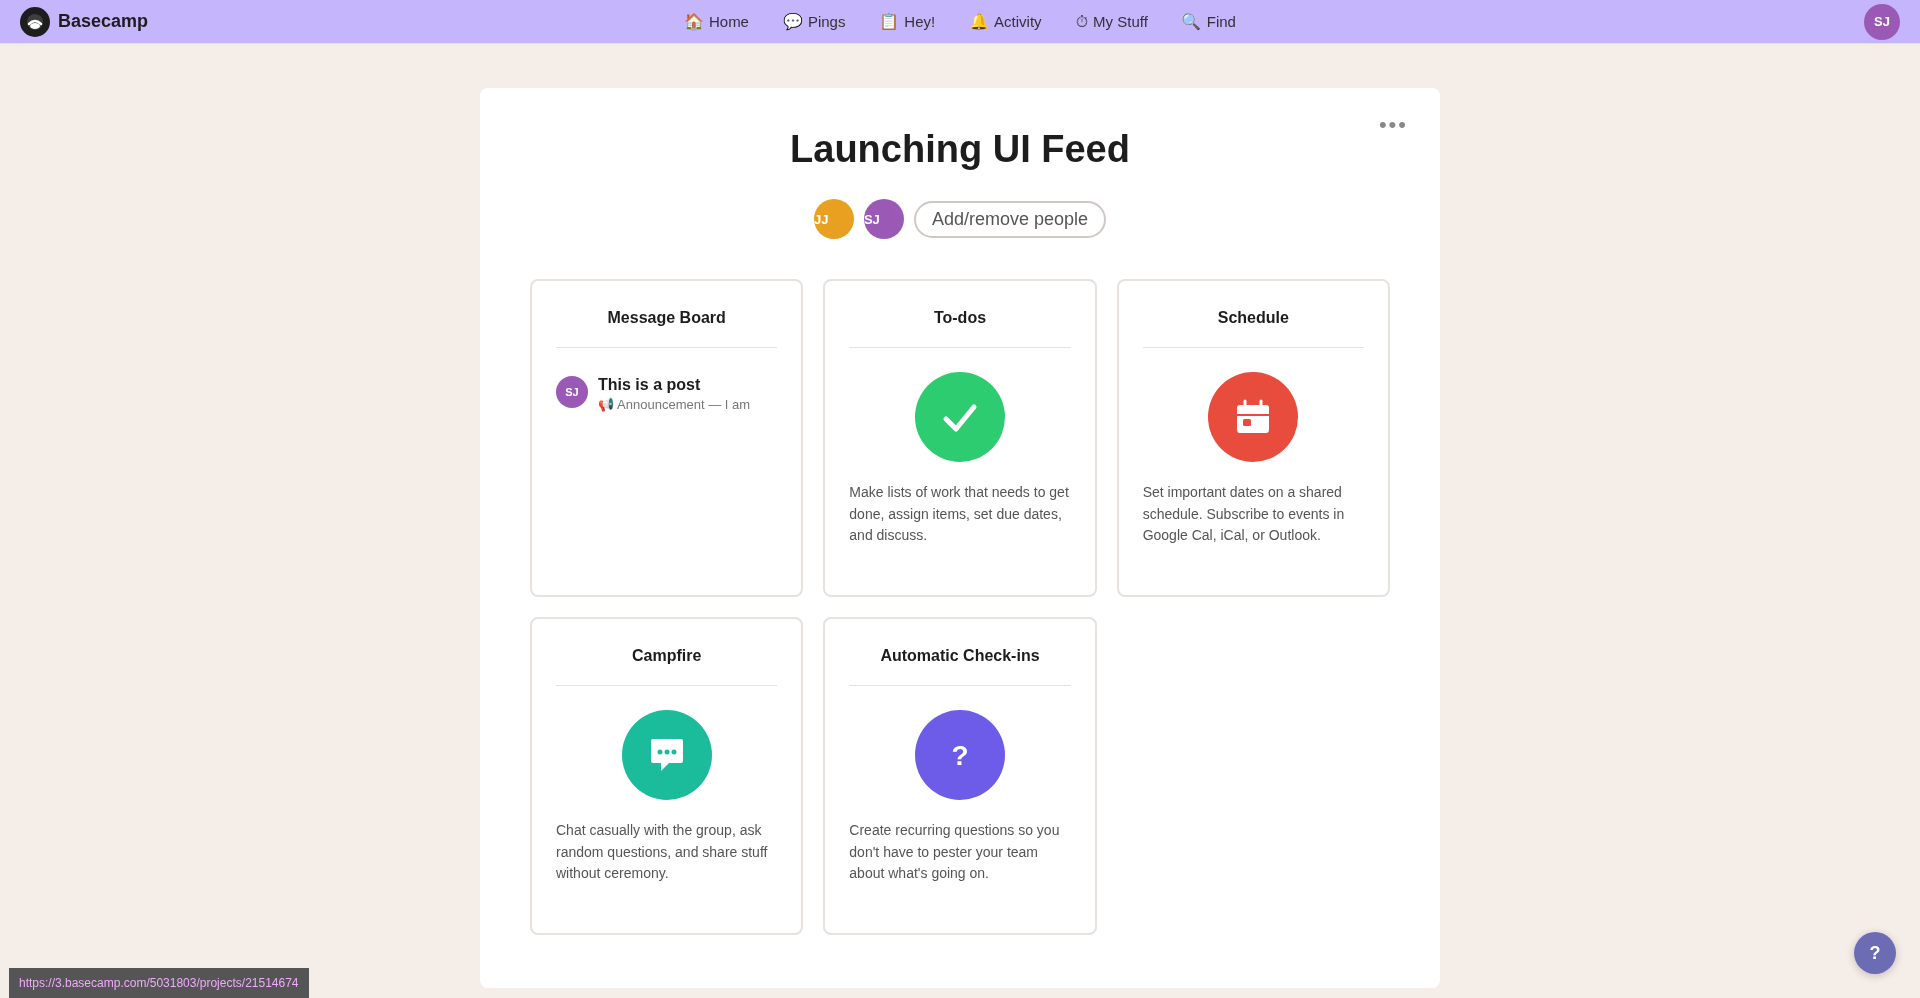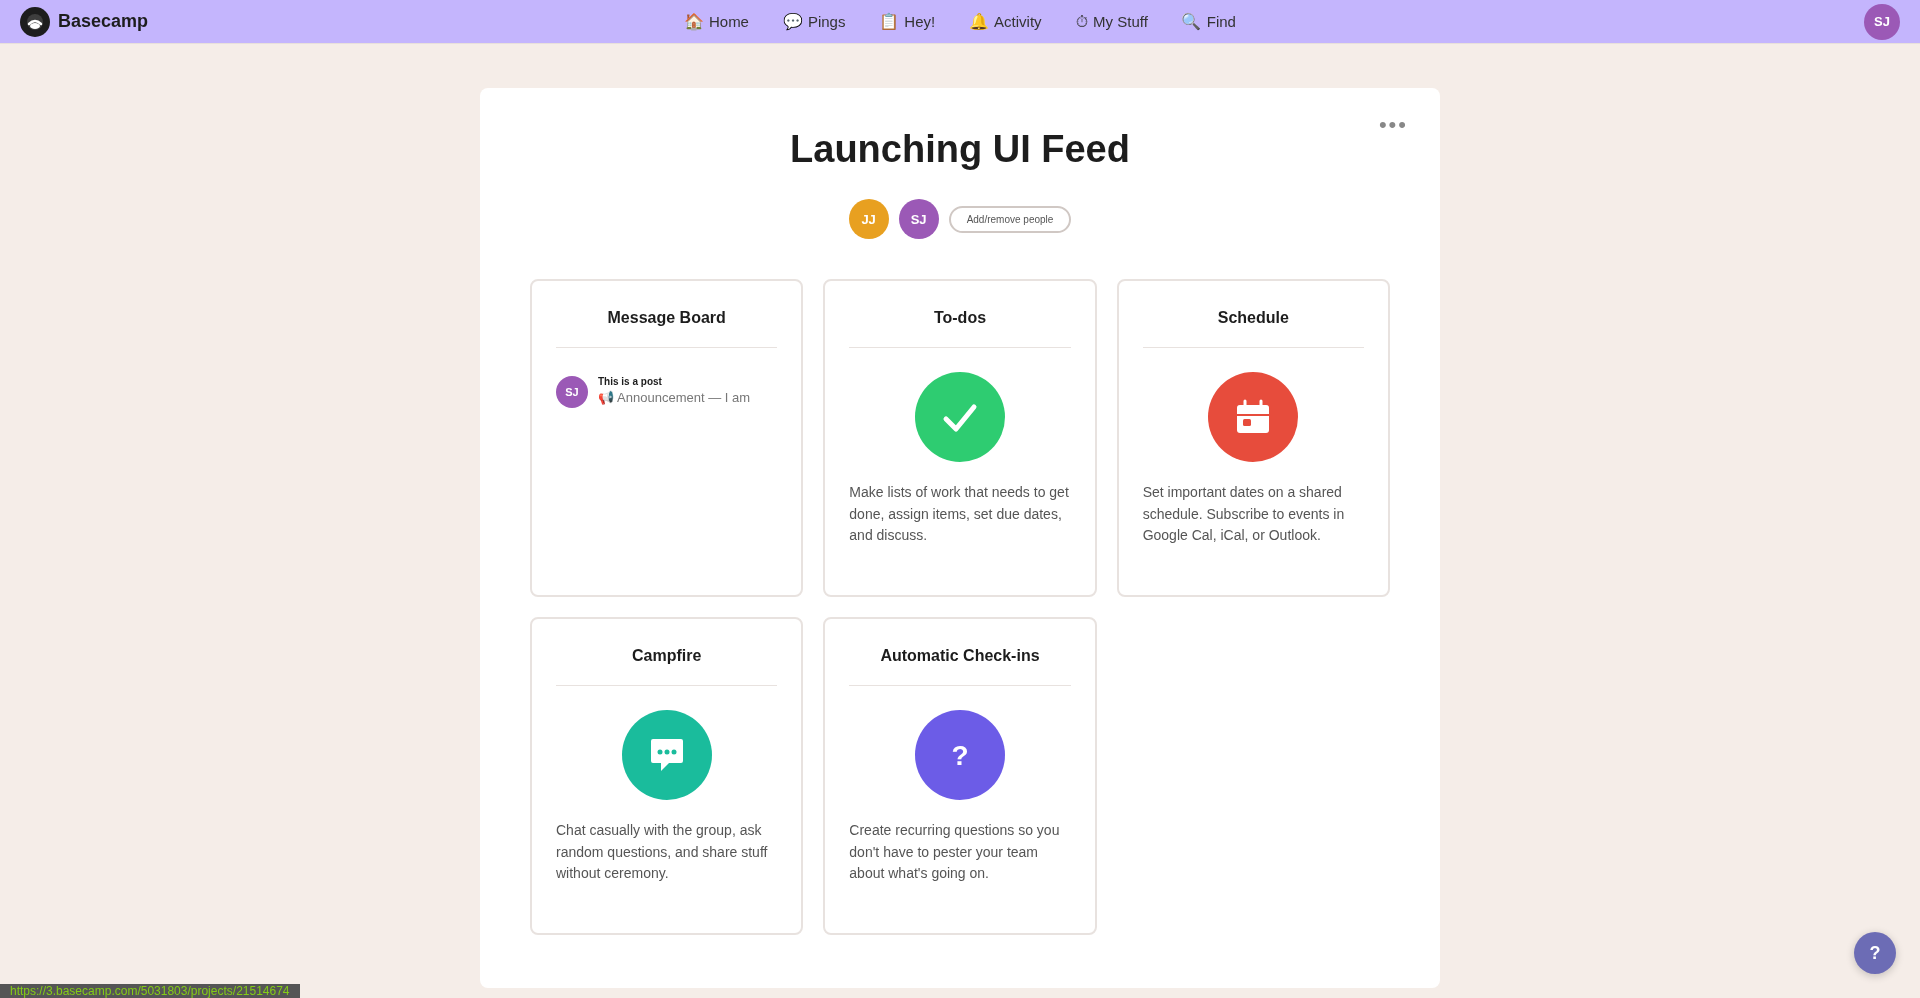--- a/index.html
+++ b/index.html
@@ -121,32 +121,31 @@
       justify-content: center;
       gap: 10px;
       margin-bottom: 40px;
     }
     .avatar-circle {
       width: 40px;
       height: 40px;
       border-radius: 50%;
       display: flex;
       align-items: center;
-      justify-content: center;
       color: #fff;
       font-size: 13px;
       font-weight: 700;
       cursor: pointer;
     }
     .add-people-btn {
       border: 2px solid #d0c8c4;
       border-radius: 20px;
       background: #fff;
       padding: 6px 16px;
-      font-size: 10px;
+      font-size: 18px;
       color: #555;
       cursor: pointer;
       font-weight: 500;
     }
 
     
     .tool-grid {
       display: grid;
       grid-template-columns: repeat(3, 1fr);
       gap: 20px;
@@ -220,38 +219,38 @@
       flex-shrink: 0;
       display: flex;
       align-items: center;
       justify-content: center;
       color: #fff;
       font-size: 11px;
       font-weight: 700;
     }
     .post-text-block { display: flex; flex-direction: column; gap: 3px; }
     .post-title-text {
-      font-size: 10px;
+      font-size: 16px;
       font-weight: 700;
       color: #1d1d1d;
     }
     .post-subtitle-text {
       font-size: 13px;
       color: #777;
     }
 
     
     .status-bar {
       position: fixed;
       bottom: 0;
-      left: 0;
+      left: 9px;
       background: #555;
-      color: #84cc16;
+      color: #f0abfc;
       font-size: 12px;
-      padding: 0 10px;
+      padding: 8px 10px;
       z-index: 100;
     }
 
     
     .help-btn {
       position: fixed;
       bottom: 24px;
       right: 24px;
       width: 42px;
       height: 42px;

